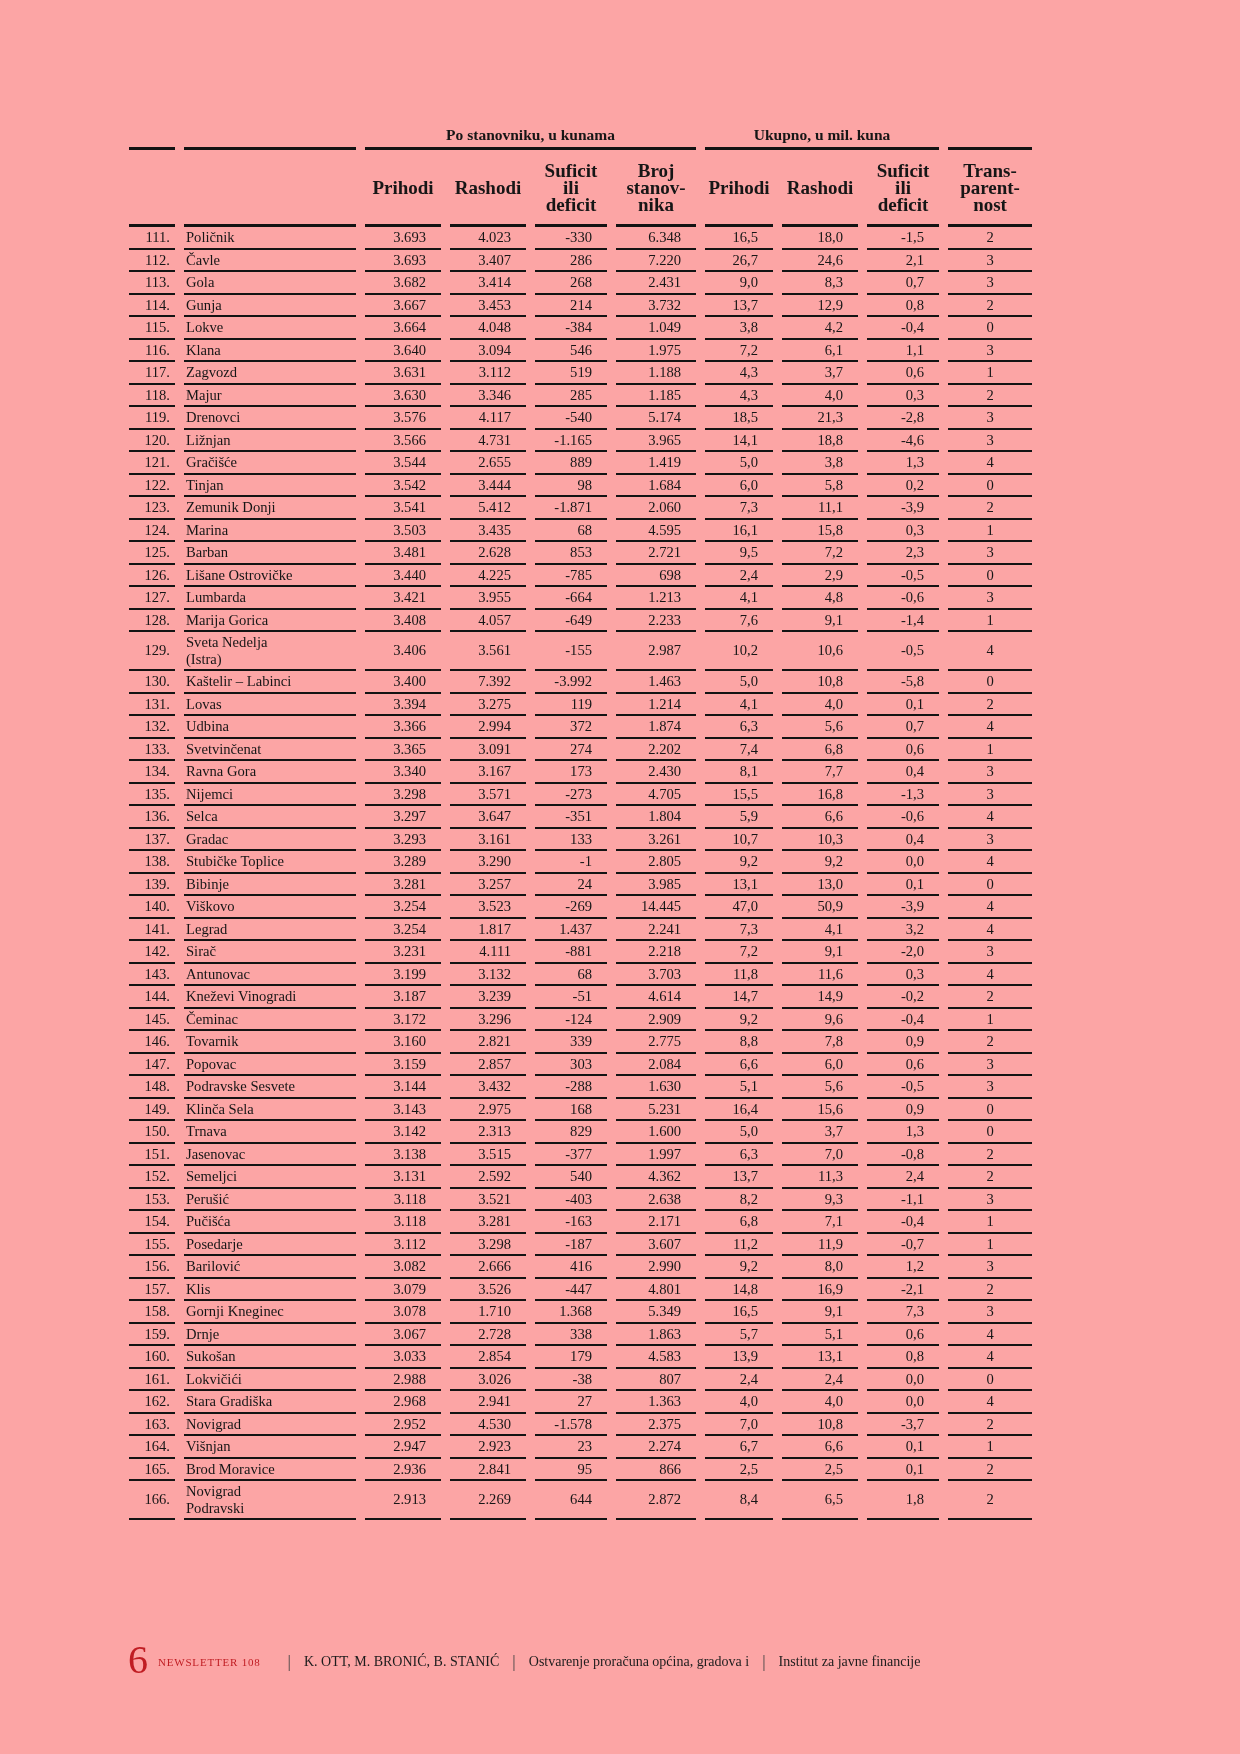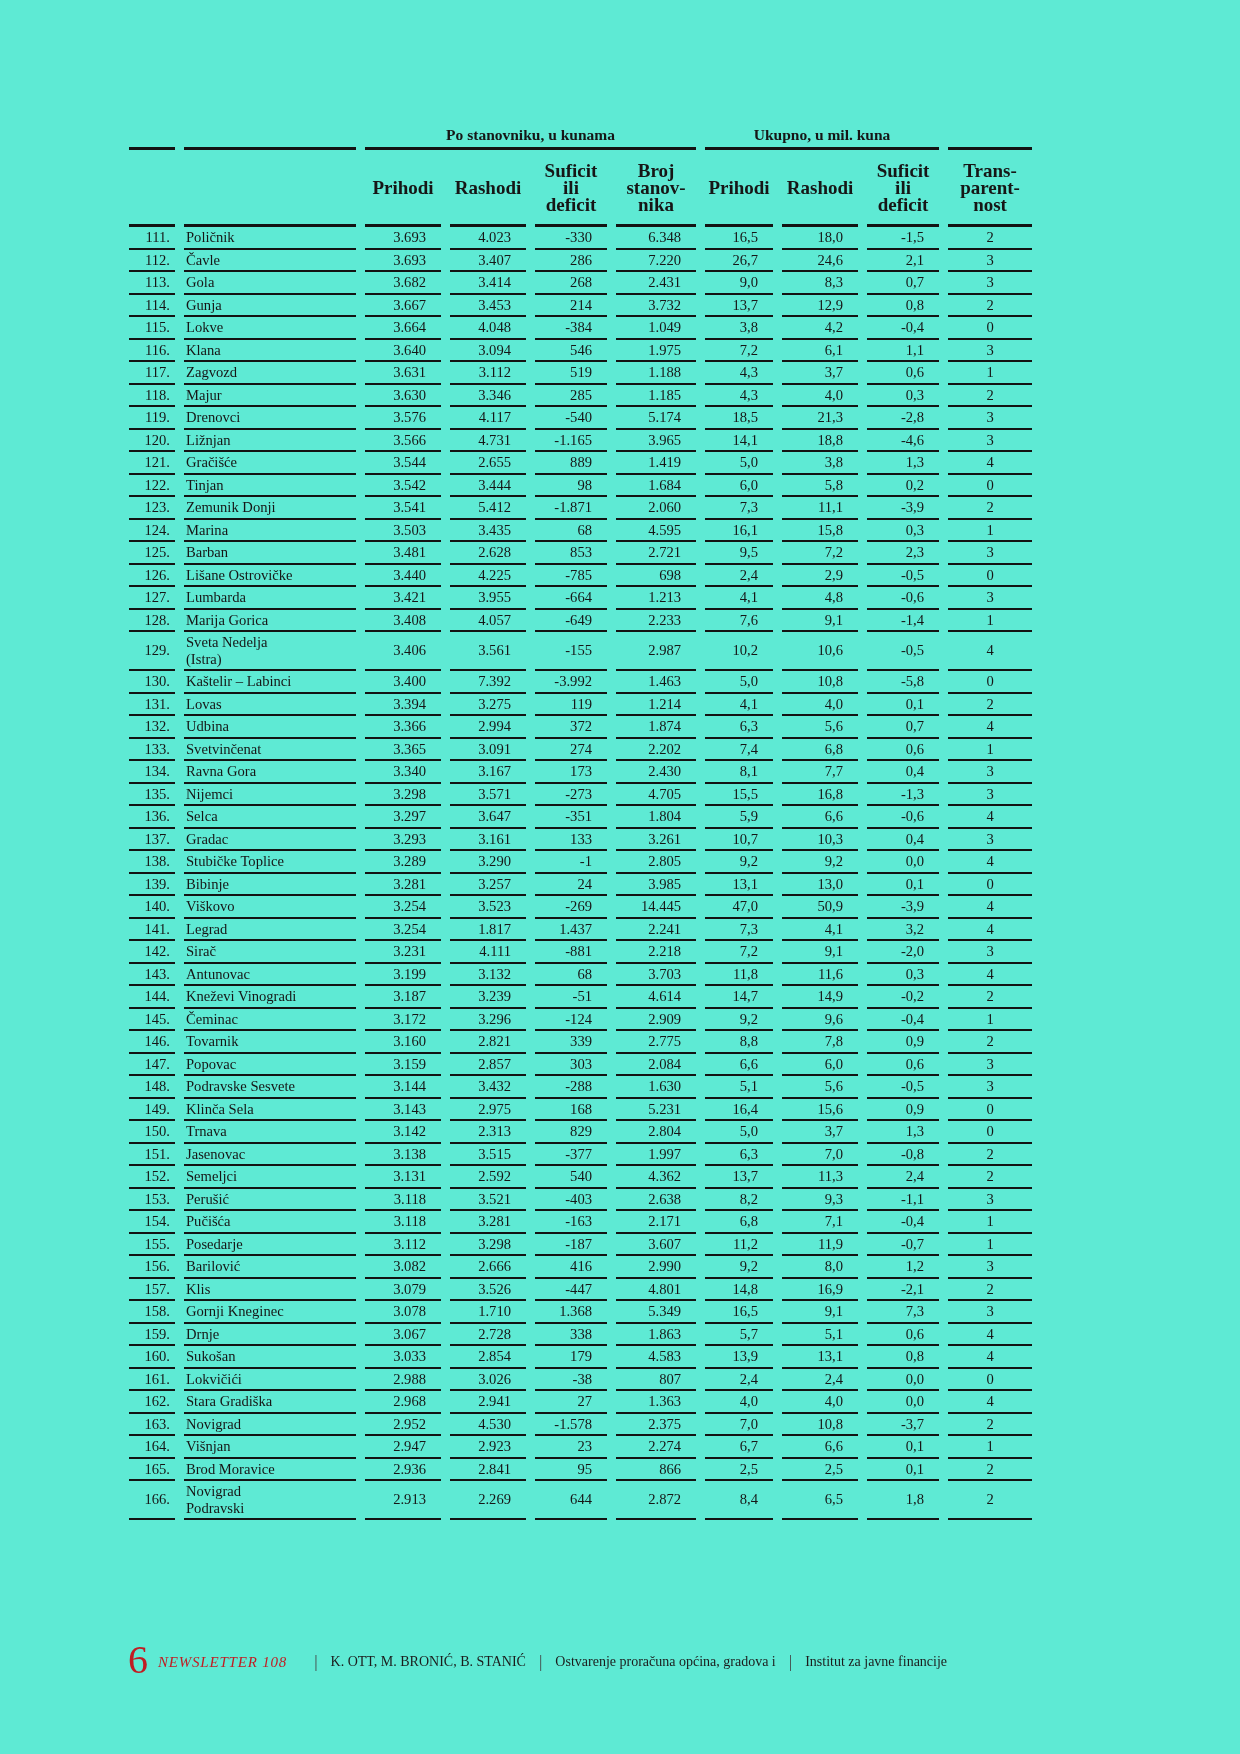--- a/index.html
+++ b/index.html
@@ -1,20 +1,20 @@
 <!DOCTYPE html>
 <html><head>
 <meta charset="utf-8">
 <style>
   html,body{margin:0;padding:0;background:#e8e8e8;}
   .page{
     position:relative;
     width:1240px;height:1754px;
     margin:0 auto;
-    background:#5eead4;
+    background:#fca5a5;
     font-family:"Liberation Serif","DejaVu Serif",serif;
     color:#161616;
     overflow:hidden;
   }
   .table-wrap{
     position:absolute;
     left:129px;top:126px;
     width:886px;
   }
   table.fin{
@@ -70,25 +70,24 @@
     align-items:center;
   }
   .pageno{
     font-size:40px;
     line-height:40px;
     font-weight:normal;
     margin-right:10px;
     position:relative;top:-2px;
   }
   .nl{
-    font-size:15px;
+    font-size:11px;
     letter-spacing:0.8px;
     margin-right:14px;
     white-space:nowrap;
-    font-style:italic;
   }
   .sep{
     color:#444;
     font-size:17px;
     font-weight:normal;
     margin:0 13px;
   }
   .fitem{
     font-size:14px;
     color:#1c1c1c;
@@ -612,21 +611,21 @@
             <td class="a-right">15,6</td>
             <td class="a-right">0,9</td>
             <td class="a-center">0</td>
           </tr>
           <tr>
             <td class="a-rank">150.</td>
             <td class="a-name">Trnava</td>
             <td class="a-right">3.142</td>
             <td class="a-right">2.313</td>
             <td class="a-right">829</td>
-            <td class="a-right">2.804</td>
+            <td class="a-right">1.600</td>
             <td class="a-right">5,0</td>
             <td class="a-right">3,7</td>
             <td class="a-right">1,3</td>
             <td class="a-center">0</td>
           </tr>
           <tr>
             <td class="a-rank">151.</td>
             <td class="a-name">Jasenovac</td>
             <td class="a-right">3.138</td>
             <td class="a-right">3.515</td>

